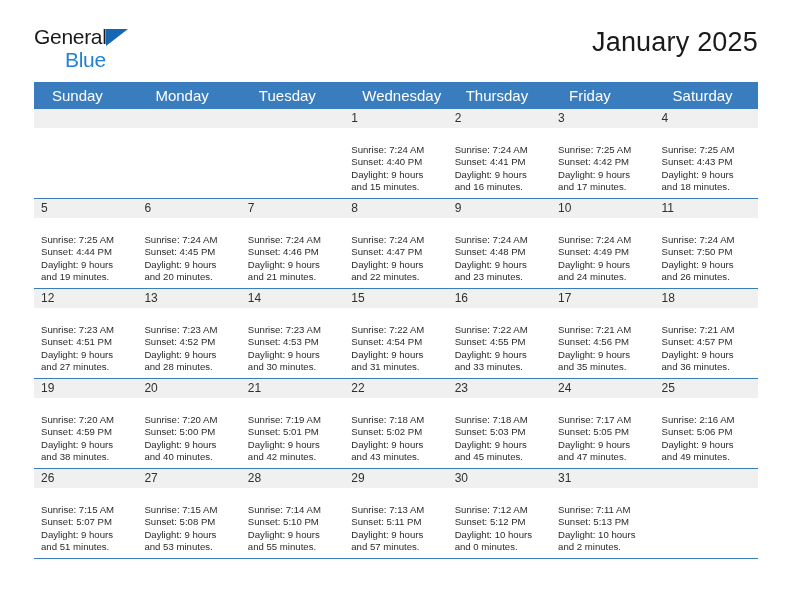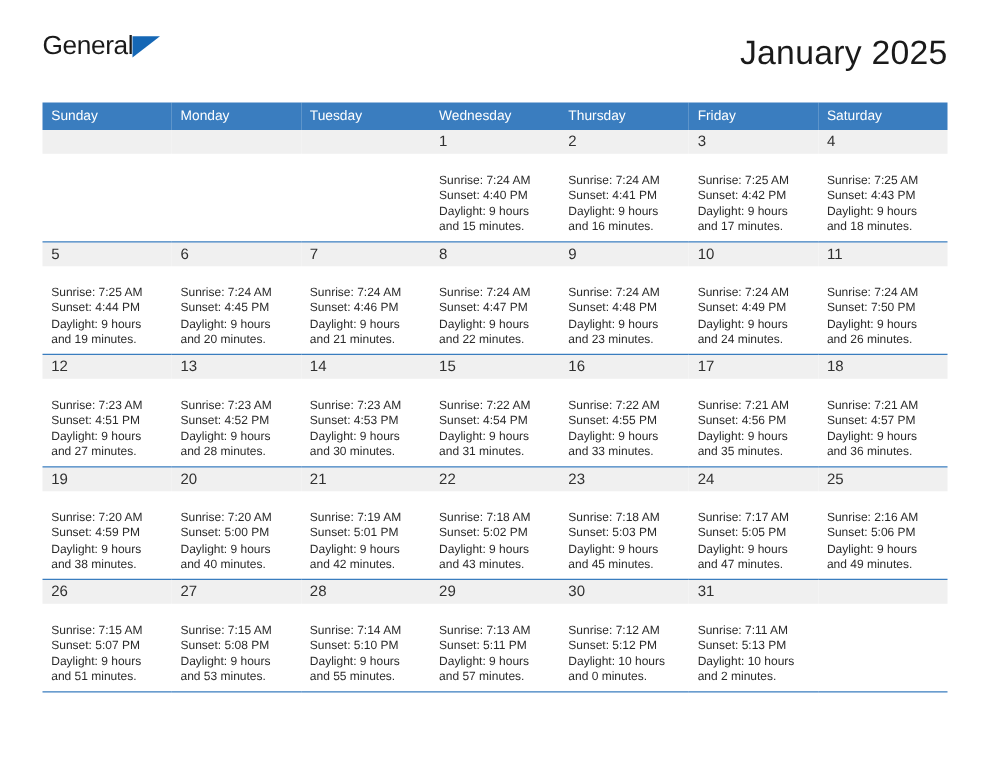--- a/index.html
+++ b/index.html
@@ -82,24 +82,24 @@
   
   .calendar {
     width: 724px;
     border-collapse: collapse;
     table-layout: fixed;
     margin-top: 10px;
   }
   .calendar th {
     background: #3a7dbf;
     color: #ffffff;
-    font-size: 11px;
+    font-size: 15px;
     font-weight: normal;
     text-align: left;
-    padding: 5px 0 5px 7px;
+    padding: 5px 0 5px 18px;
     height: 20px;
     box-sizing: border-box;
   }
   .calendar td {
     vertical-align: top;
     padding: 0;
     height: 89px;
     border-top: 1.5px solid #3a7dbf;
     background: #ffffff;
   }
@@ -133,20 +133,21 @@
 </style>
 </head>
 <body>
 
 <div class="page">
 
   <div class="header">
 
     <div class="logo">
       <div class="logo-row1"><span>General</span><span class="logo-tri"></span></div>
+      <div class="logo-row2">Blue</div>
     </div>
 
     <div class="titles">
       <div class="cal-title">January 2025</div>
     </div>
 
   </div>
 
   <table class="calendar">
     <thead>

